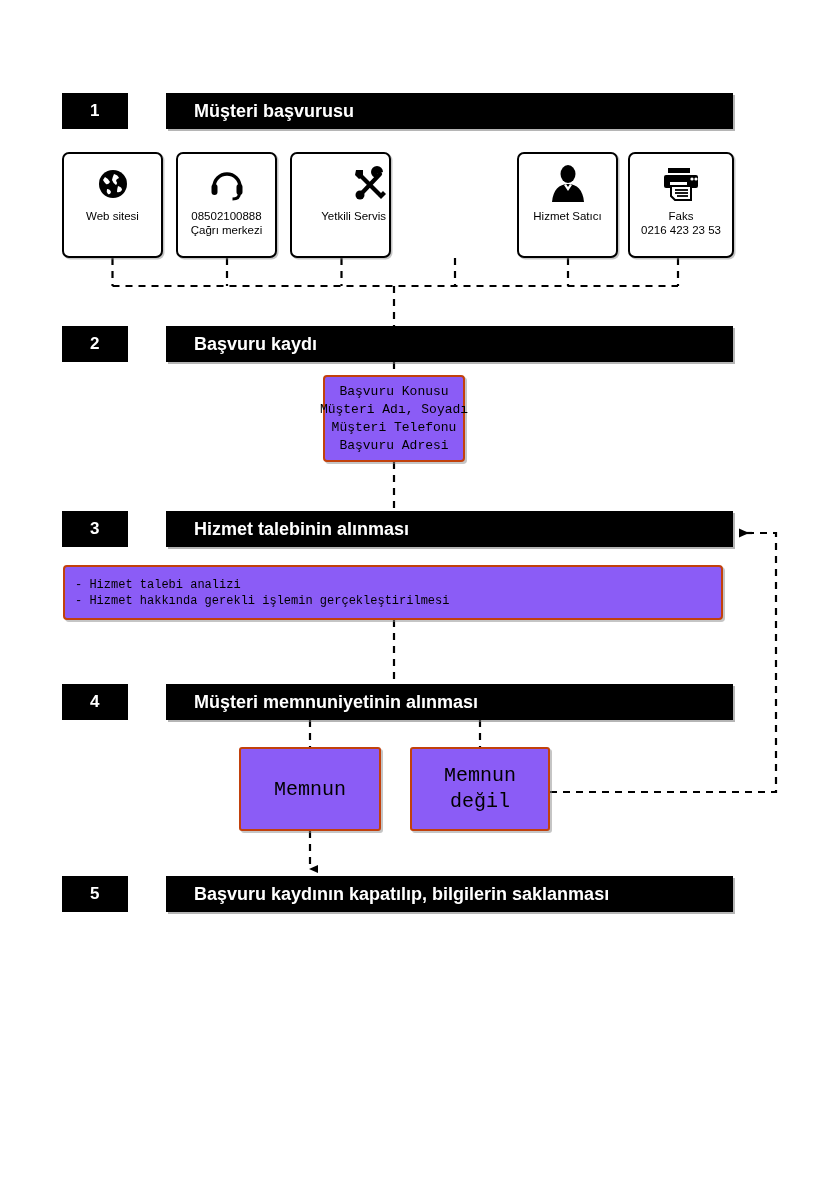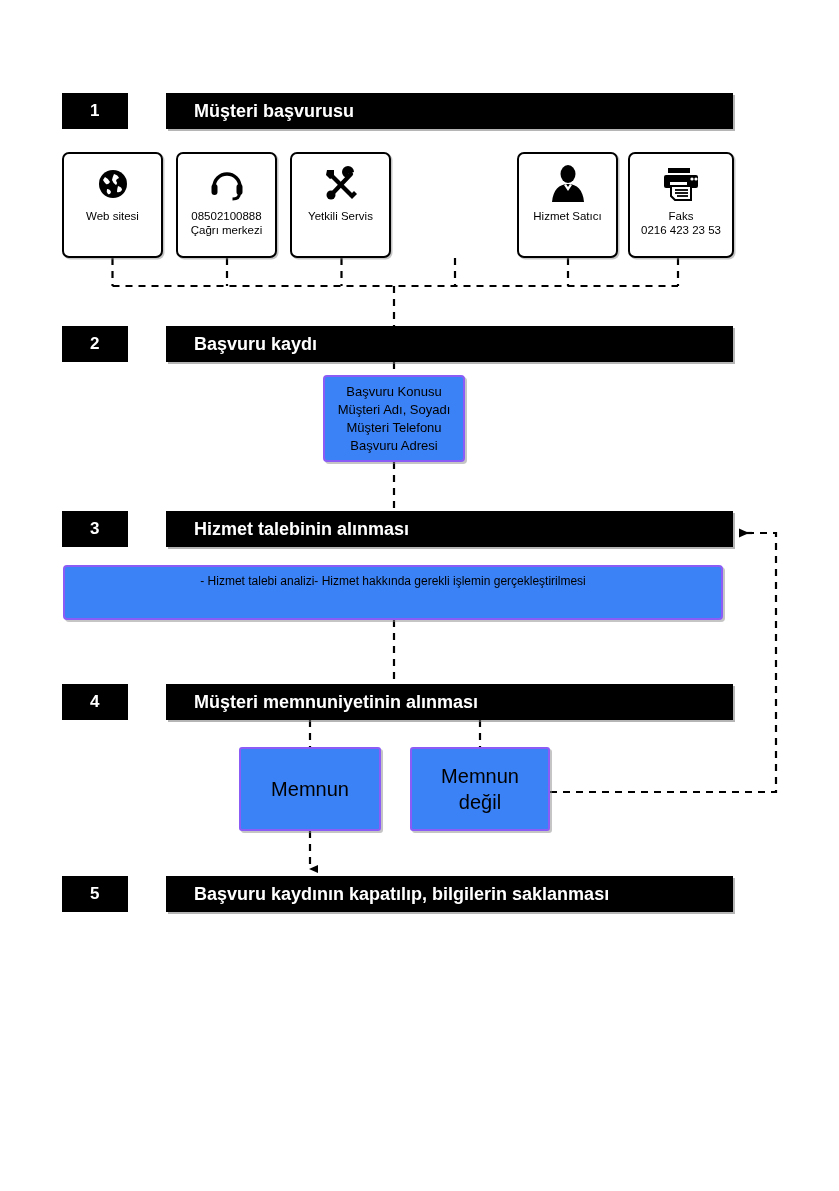--- a/index.html
+++ b/index.html
@@ -91,24 +91,25 @@
     white-space: pre-line;
   }
   .channel-label.small {
     font-size: 10.5px;
     line-height: 13px;
   }
 
   
   .wbox {
     position: absolute;
-    border: 2px solid #8b5cf6;
-    background: #3b82f6;
+    border: 2px solid #c2410c;
+    background: #8b5cf6;
     box-sizing: border-box;
     box-shadow: 2px 2px 0 rgba(140,140,140,0.5);
+    font-family: Liberation Mono, monospace;
   }
   #record-box {
     left: 323px;
     top: 375px;
     width: 142px;
     height: 87px;
     border-radius: 4px;
     display: flex;
     flex-direction: column;
     align-items: center;
@@ -121,21 +122,21 @@
     white-space: nowrap;
   }
   #detail-box {
     left: 63px;
     top: 565px;
     width: 660px;
     height: 55px;
     border-radius: 4px;
     padding: 6px 10px;
     display: flex;
-    flex-direction: row;
+    flex-direction: column;
     justify-content: center;
   }
   #detail-box .line {
     font-size: 12px;
     line-height: 16px;
     white-space: nowrap;
   }
   #memnun-box {
     left: 239px;
     top: 747px;
@@ -244,21 +245,21 @@
           <path d="M5,20 A13,13 0 0,1 31,20" fill="none" stroke="#000" stroke-width="3.4"></path>
           <rect x="2.5" y="17" width="6" height="11" rx="3" fill="#000"></rect>
           <rect x="27.5" y="17" width="6" height="11" rx="3" fill="#000"></rect>
           <path d="M30.5,26 q0,6 -7,6" fill="none" stroke="#000" stroke-width="3"></path>
         </svg>
       </div>
       <div class="channel-label">08502100888
 Çağrı merkezi</div>
     </div>
 
-    <div class="channel-box" style="left:228px;">
+    <div class="channel-box" style="left:228px;align-items:flex-end;">
       <div class="channel-icon">
         <svg width="38" height="36" viewBox="0 0 38 36" xmlns="http://www.w3.org/2000/svg">
           <g stroke="#000" stroke-width="4.2" stroke-linecap="round">
             <line x1="9" y1="9" x2="28" y2="28"></line>
             <line x1="29" y1="8" x2="11" y2="27"></line>
           </g>
           <path d="M5,4 L12,4 L12,11 L8,13 L4,9 Z" fill="#000"></path>
           <path d="M32,6 a6,6 0 1,0 -6,6 l0,-4 z" fill="#000"></path>
           <path d="M27,30 l5,-5 l3,3 l-5,5 z" fill="#000"></path>
           <circle cx="9" cy="29" r="4.5" fill="#000"></circle>

